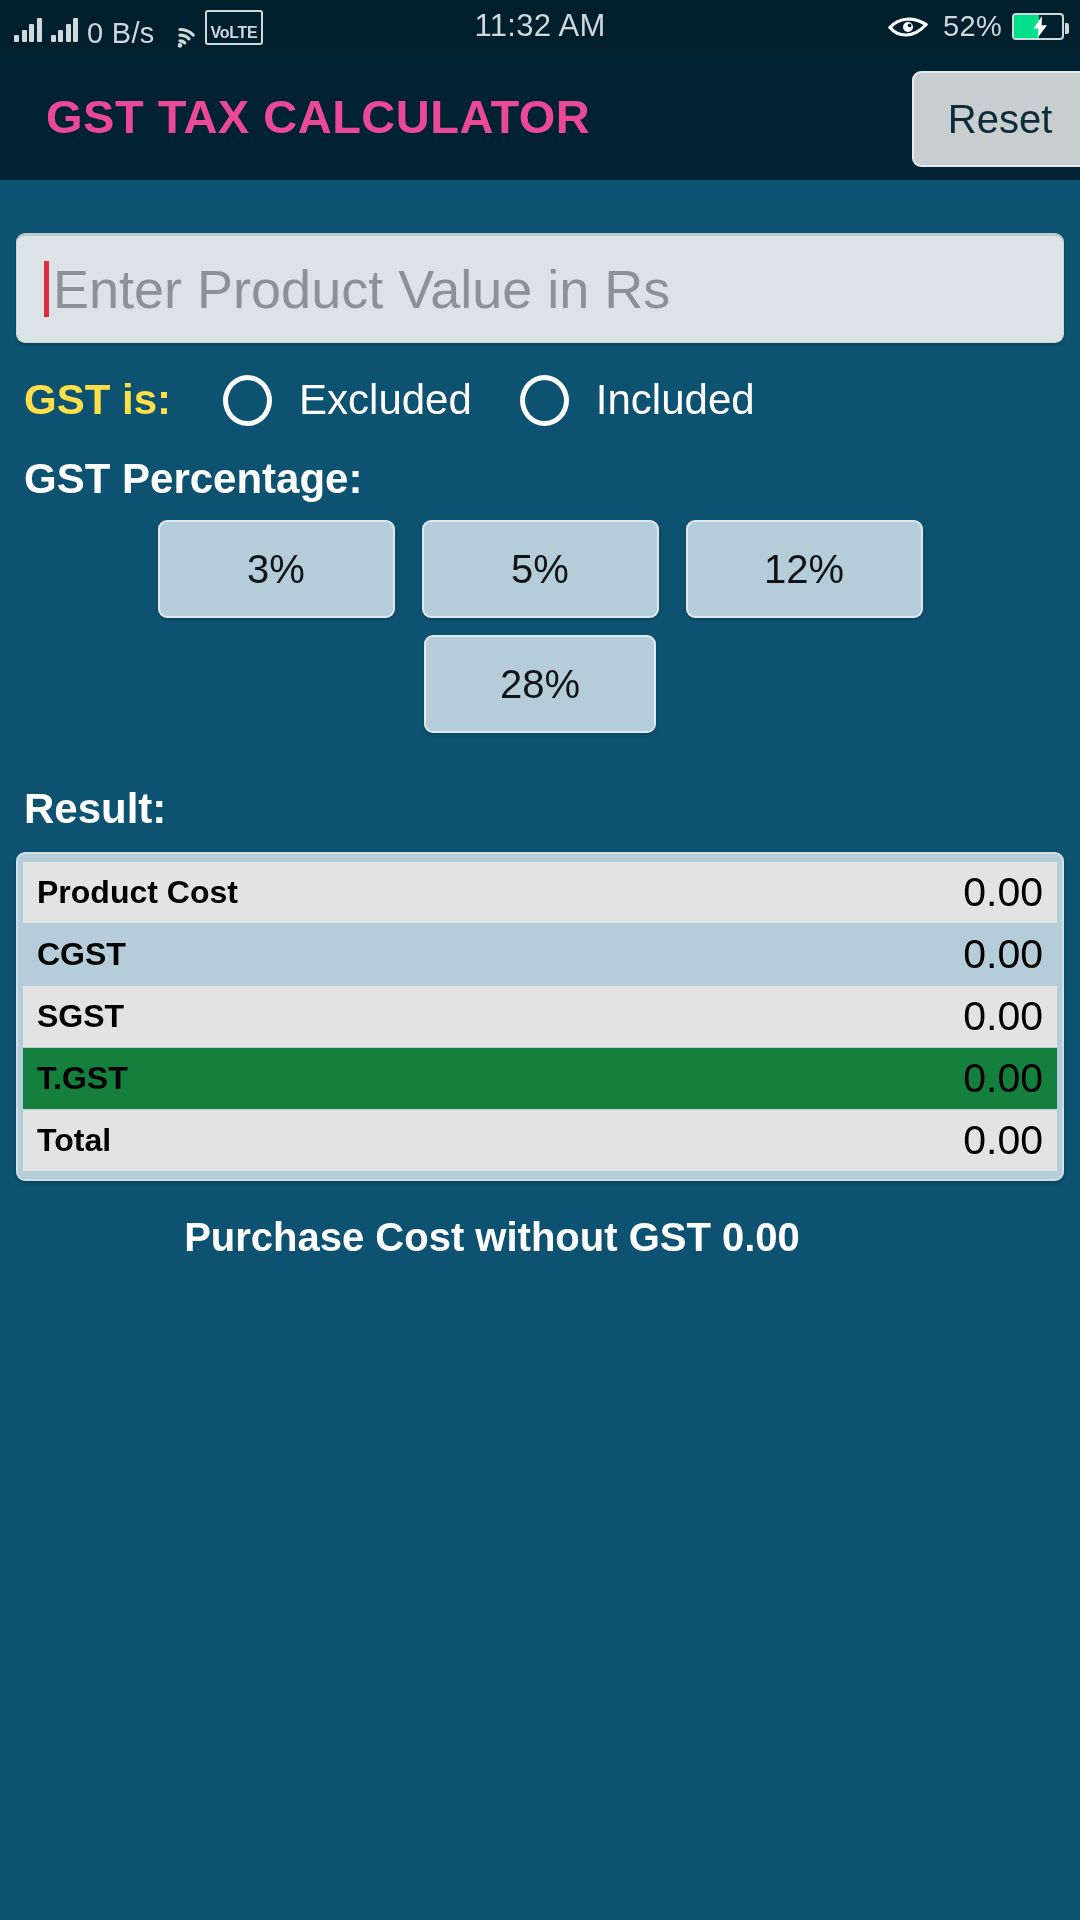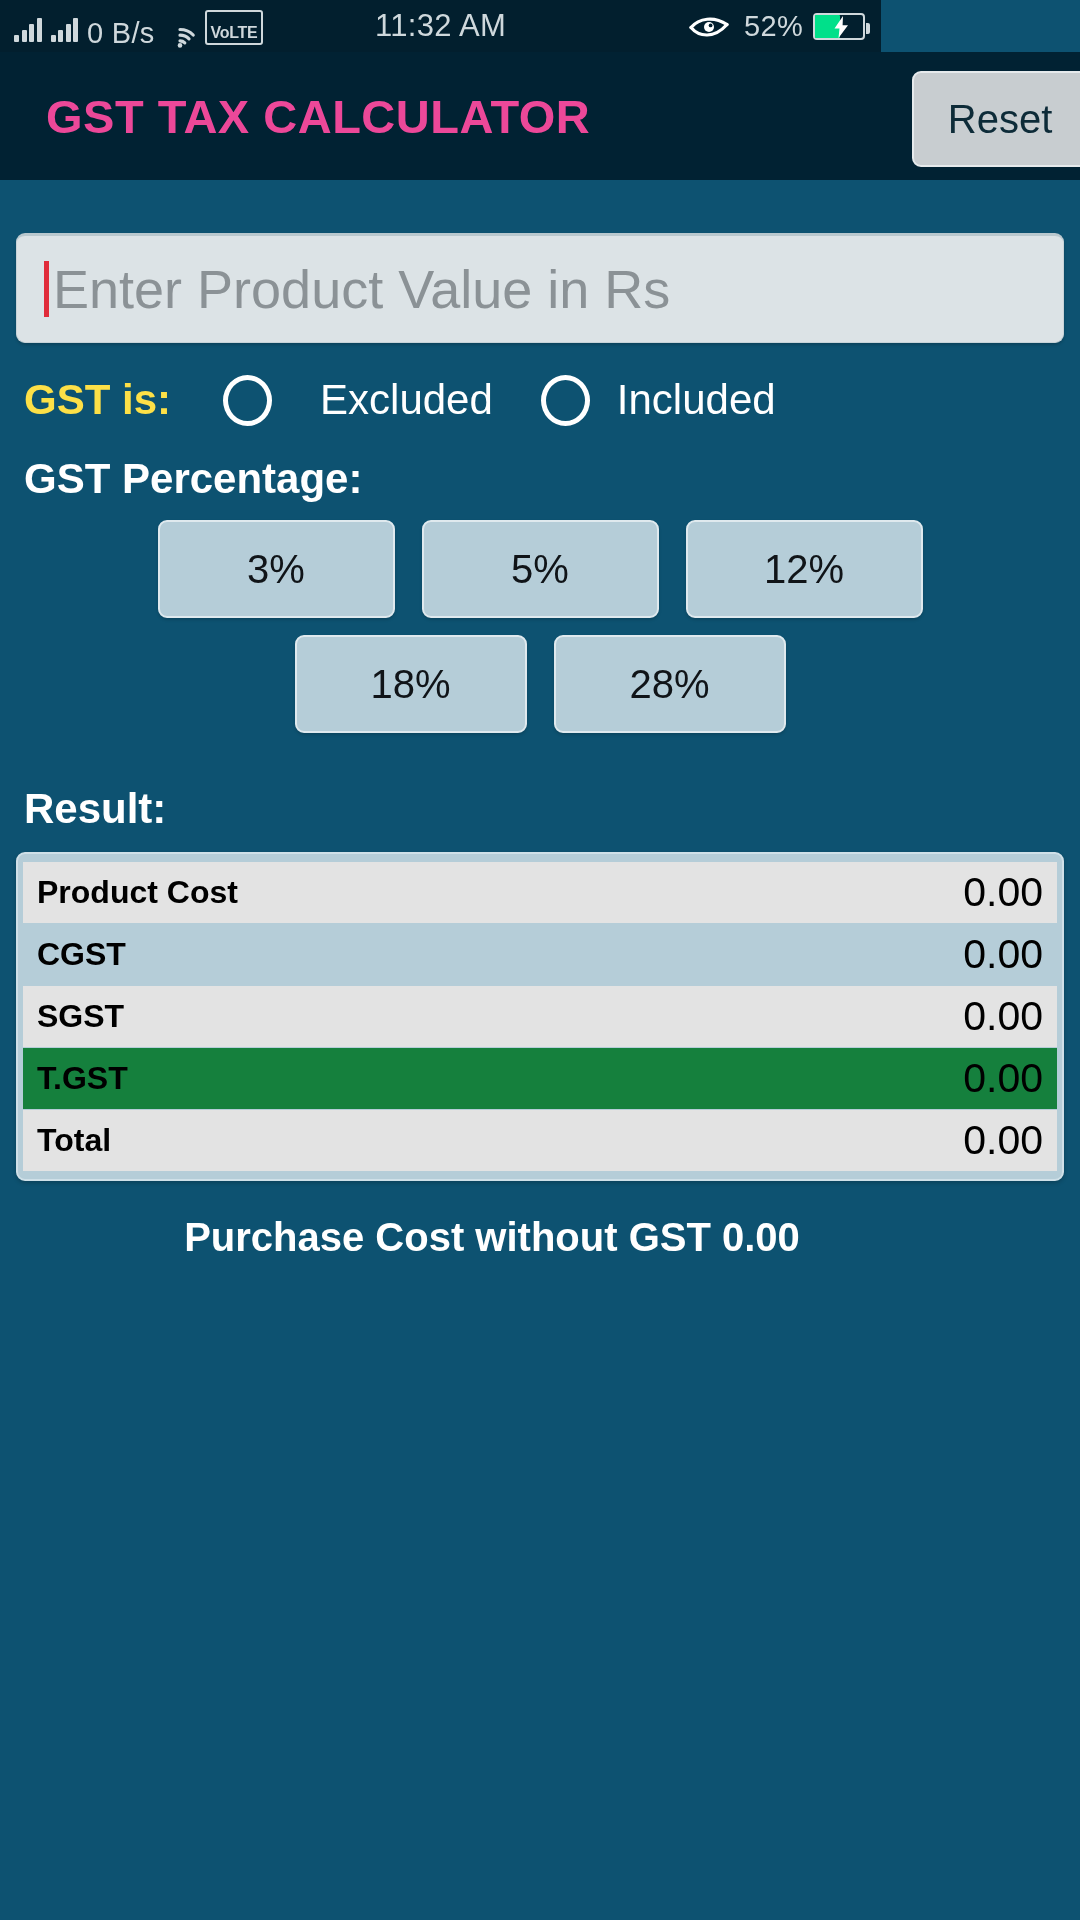--- a/index.html
+++ b/index.html
@@ -6,21 +6,21 @@
   html,body { width:1080px; height:1920px; }
   body {
     background:#0d5271;
     font-family:"Liberation Sans", sans-serif;
     overflow:hidden;
     position:relative;
   }
 
   
   #status-bar {
-    position:absolute; left:0; top:0; width:881px; height:52px;
+    position:absolute; left:0; top:0; width:1080px; height:52px;
     background:#021f2e;
     display:flex; align-items:center;
     color:#cfd8dc;
   }
   .sb-left { display:flex; align-items:flex-end; gap:9px; padding-left:14px; height:52px; }
   .sb-center {
     position:absolute; left:0; right:0; top:0; height:52px;
     display:flex; align-items:center; justify-content:center;
     pointer-events:none;
   }
@@ -98,21 +98,21 @@
   }
   #gst-is-label {
     font-size:42px; font-weight:bold; color:#fde047; margin-left:24px; white-space:nowrap;
   }
   .radio-option { display:flex; align-items:center; cursor:pointer; }
   .radio-circle {
     width:49px; height:51px; border:5px solid #ffffff; border-radius:50%;
     background:transparent; flex:none;
   }
   .radio-label { font-size:42px; color:#ffffff; margin-left:27px; white-space:nowrap; }
-  #radio-excluded { margin-left:52px;gap:21px; }
+  #radio-excluded { margin-left:52px; }
   #radio-included { margin-left:48px; }
 
   #gst-percentage-label {
     position:absolute; left:24px; top:275px;
     font-size:42px; font-weight:bold; color:#ffffff; white-space:nowrap;
   }
 
   #percent-grid { position:absolute; left:0; top:340px; width:1080px; }
   .percent-row { display:flex; justify-content:center; gap:27px; }
   .percent-row.row-2 { margin-top:17px; }
@@ -231,21 +231,20 @@
 
   <div id="gst-percentage-label">GST Percentage:</div>
 
   <div id="percent-grid">
     <div class="percent-row row-1">
       <div class="percent-button">3%</div>
       <div class="percent-button">5%</div>
       <div class="percent-button">12%</div>
     </div>
     <div class="percent-row row-2">
-      <div class="percent-button">18%</div>
       <div class="percent-button">28%</div>
     </div>
   </div>
 
   <div id="result-label">Result:</div>
 
   <div id="result-table">
     <div class="result-row" style="background:#e3e3e3">
       <span class="result-name">Product Cost</span>
       <span class="result-value">0.00</span>

